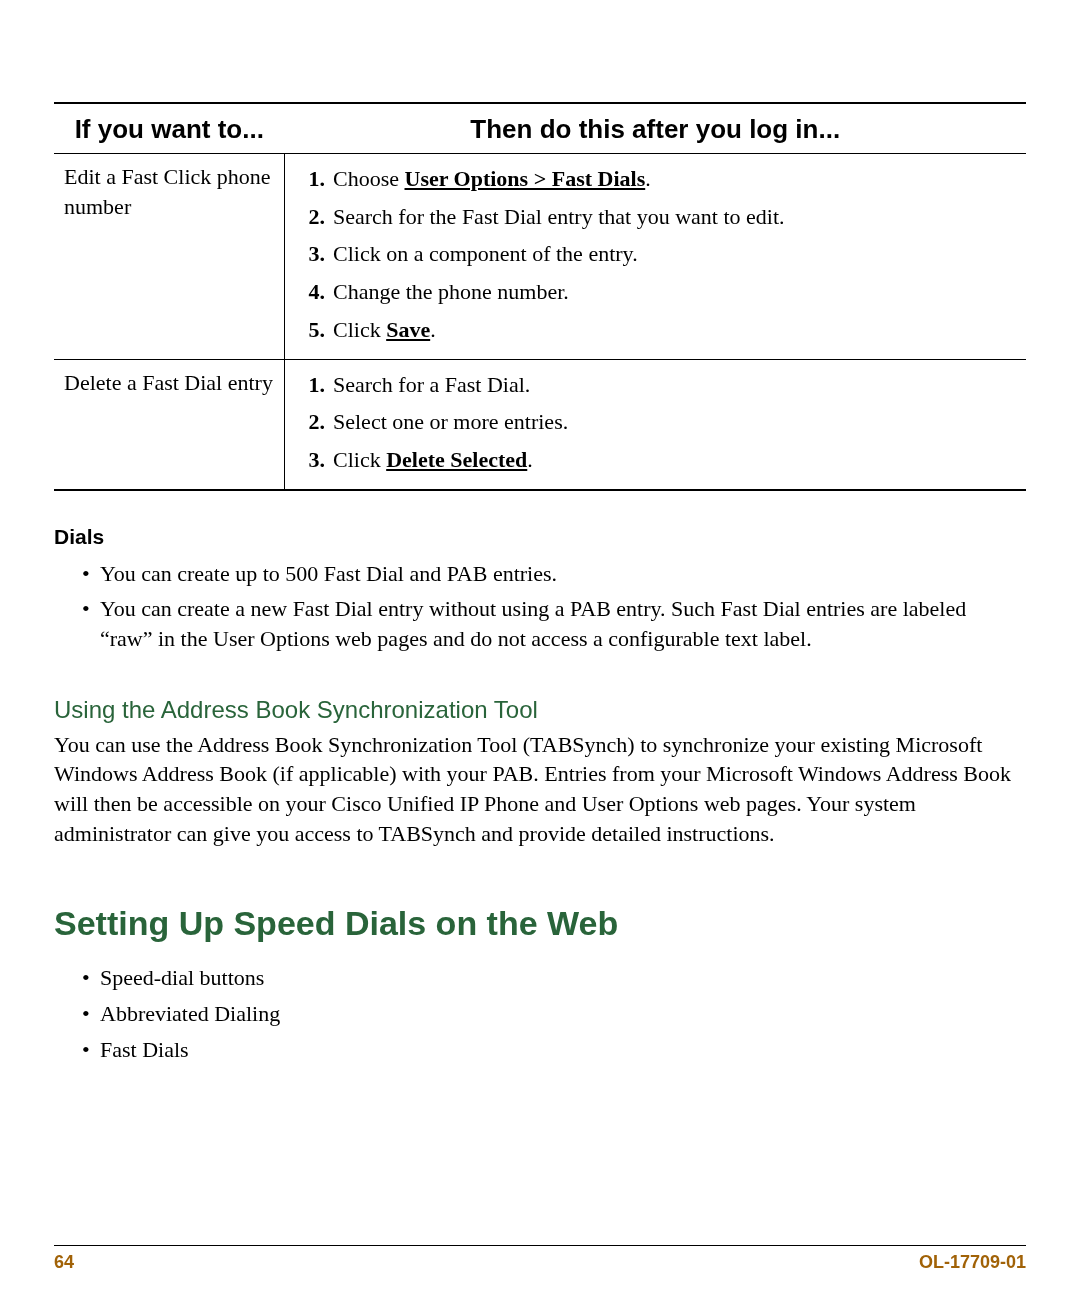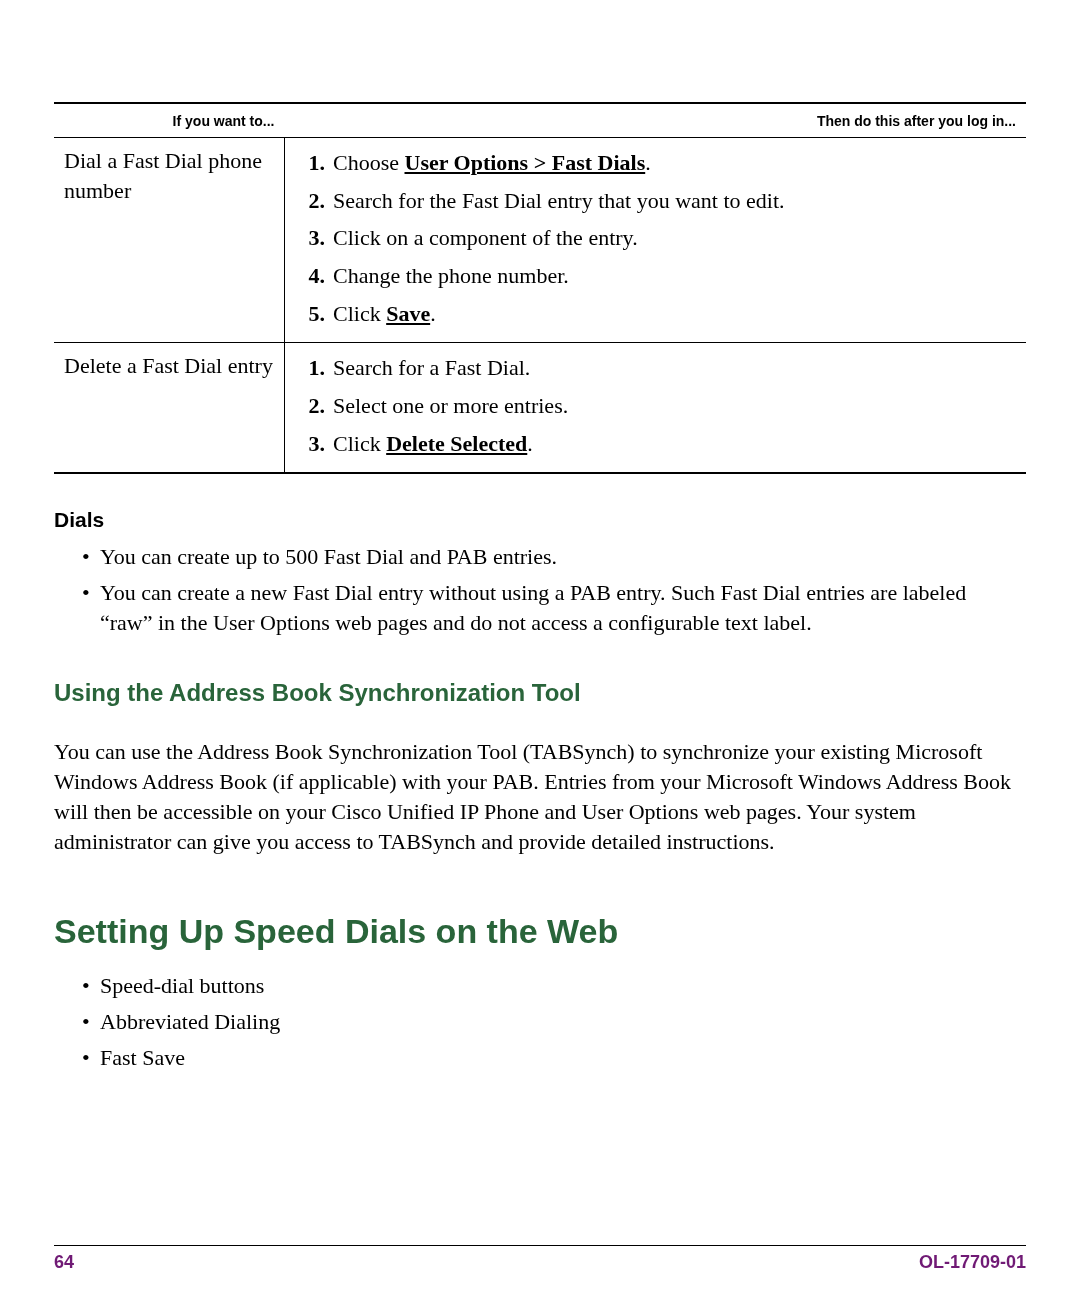--- a/index.html
+++ b/index.html
@@ -17,24 +17,24 @@
     padding: 102px 54px 40px 54px;
     position: relative;
   }
   table.task-table {
     border-collapse: collapse;
     width: 100%;
     font-size: 22px;
     line-height: 1.35;
   }
   table.task-table th {
-    text-align: right;
-    font-family: Arial, Helvetica, sans-serif;
-    font-weight: bold;
-    font-size: 14px;
+    text-align: center;
+    font-family: Arial, Helvetica, sans-serif;
+    font-weight: bold;
+    font-size: 26px;
     padding: 8px 10px 6px 10px;
     border-top: 2px solid #000;
     border-bottom: 1px solid #000;
     vertical-align: top;
   }
   table.task-table td {
     vertical-align: top;
     padding: 8px 10px 8px 10px;
     border-bottom: 1px solid #000;
   }
@@ -83,24 +83,24 @@
     padding: 2px 0 4px 18px;
   }
   ul.bullets > li::before {
     content: "•";
     position: absolute;
     left: 0;
     top: 2px;
   }
   .h3-green {
     font-family: Arial, Helvetica, sans-serif;
-    font-weight: bold;
+    font-weight: normal;
     color: #29643a;
     font-size: 24px;
-    margin: 38px 0 30px 0;
+    margin: 38px 0 6px 0;
   }
   .body-p {
     font-size: 22px;
     line-height: 1.35;
     margin: 0 0 10px 0;
   }
   .h2-green {
     font-family: Arial, Helvetica, sans-serif;
     font-weight: bold;
     color: #29643a;
@@ -110,40 +110,40 @@
   .footer {
     position: absolute;
     left: 54px;
     right: 54px;
     bottom: 38px;
     border-top: 1px solid #000;
     padding-top: 6px;
     font-family: Arial, Helvetica, sans-serif;
     font-weight: bold;
     font-size: 18px;
-    color: #701a75;
+    color: #a16207;
     display: flex;
     justify-content: space-between;
   }
 </style>
 </head>
 <body>
 
 <div class="page">
 
   <table class="task-table">
     <thead>
       <tr>
         <th>If you want to...</th>
         <th>Then do this after you log in...</th>
       </tr>
     </thead>
     <tbody>
       <tr>
-        <td class="left-col">Dial a Fast Dial phone number</td>
+        <td class="left-col">Edit a Fast Click phone number</td>
         <td>
           <ol class="steps">
             <li>
               <span>Choose </span><span class="bold">User Options &gt; Fast Dials</span><span>.</span>
             </li>
             <li>
               <span>Search for the Fast Dial entry that you want to edit.</span>
             </li>
             <li>
               <span>Click on a component of the entry.</span>
@@ -182,21 +182,21 @@
     <li><span>You can create a new Fast Dial entry without using a PAB entry. Such Fast Dial entries are labeled “raw” in the User Options web pages and do not access a configurable text label.</span></li>
   </ul>
 
   <div class="h3-green">Using the Address Book Synchronization Tool</div>
   <p class="body-p">You can use the Address Book Synchronization Tool (TABSynch) to synchronize your existing Microsoft Windows Address Book (if applicable) with your PAB. Entries from your Microsoft Windows Address Book will then be accessible on your Cisco Unified IP Phone and User Options web pages. Your system administrator can give you access to TABSynch and provide detailed instructions.</p>
 
   <div class="h2-green">Setting Up Speed Dials on the Web</div>
   <ul class="bullets">
     <li><span>Speed-dial buttons</span></li>
     <li><span>Abbreviated Dialing</span></li>
-    <li><span>Fast Save</span></li>
+    <li><span>Fast Dials</span></li>
   </ul>
 
   <div class="footer">
     <span>64</span>
     <span>OL-17709-01</span>
   </div>
 
 </div>
 
 </body></html>

